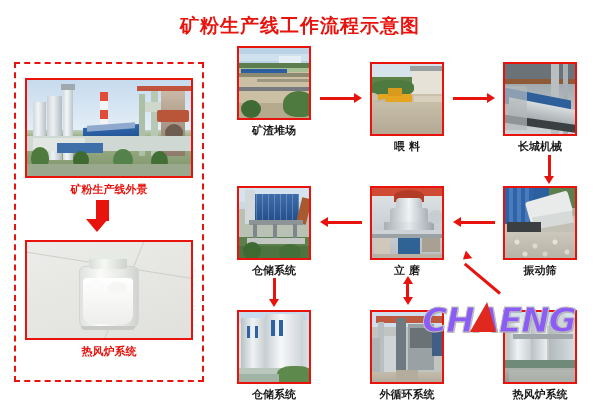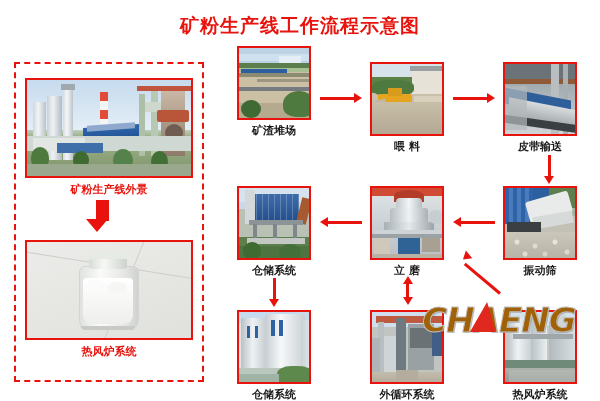--- a/index.html
+++ b/index.html
@@ -65,21 +65,21 @@
   .bigdown{position:absolute;}
   .bigdown .stem{position:absolute;background:#e8130d;}
   .bigdown .head{position:absolute;width:0;height:0;
     border-left:11px solid transparent;border-right:11px solid transparent;border-top:13px solid #e8130d;}
 
   
   .wm{position:absolute;left:398px;top:300px;width:202px;height:70px;pointer-events:none;}
   .wm-main{
     position:absolute;left:0;top:0;width:202px;text-align:center;
     font-size:34px;font-weight:bold;font-style:italic;letter-spacing:-1px;
-    color:#a16207;-webkit-text-stroke:1px #bfbfbf;
+    color:#8b5cf6;-webkit-text-stroke:1px #bfbfbf;
     font-family:"DejaVu Sans","Liberation Sans",sans-serif;
     text-shadow:1px 1px 0 rgba(120,120,120,.5);
   }
   .wm-sub{
     position:absolute;left:0;top:34px;width:202px;text-align:center;
     font-size:25px;font-weight:bold;color:#e1281e;letter-spacing:2px;
     text-shadow:1px 1px 0 rgba(255,255,255,.7);
   }
   .wm-a{position:absolute;left:74px;top:2px;width:0;height:0;
     border-left:13px solid transparent;border-right:13px solid transparent;border-bottom:30px solid #e1281e;
@@ -200,21 +200,21 @@
       <div class="f-el" style="left:0;top:0;width:100%;height:26%;background:#6b7378;"></div>
       <div class="f-el" style="left:0;top:22%;width:100%;height:6%;background:#8f5a38;"></div>
       <div class="f-el" style="left:46px;top:0;width:8px;height:70px;background:#b9bfc1;"></div>
       <div class="f-el" style="left:58px;top:0;width:5px;height:70px;background:#a9b0b3;"></div>
       <div class="f-el" style="left:0;top:30px;width:66px;height:16px;background:#2f5f9b;transform:skewY(11deg);"></div>
       <div class="f-el" style="left:4px;top:40px;width:70px;height:20px;background:linear-gradient(#d8dcdd,#9ea5a8);transform:skewY(11deg);"></div>
       <div class="f-el" style="left:0;top:56px;width:74px;height:8px;background:#3a3f42;transform:skewY(8deg);"></div>
       <div class="f-el" style="left:0;top:22px;width:22px;height:44px;background:#b4b9bb;opacity:.7;"></div>
     </div>
   </div>
-  <div class="label">皮带输送</div>
+  <div class="label">长城机械</div>
 </div>
 
 <div class="arr" style="left:548px;top:155px;width:3px;height:22px;"></div>
 <div class="arrhead ah-down" style="left:544px;top:176px;"></div>
 
 <div class="node" style="left:237px;top:186px;">
   <div class="box">
     <div class="ph" style="background:linear-gradient(#c9d9e6 0 30%,#b9c1b4 30% 70%,#5d7f4b 70% 100%);">
       <div class="f-el" style="left:0;top:0;width:100%;height:20%;background:#d5e3ee;"></div>
       <div class="f-el" style="left:12px;top:6px;width:48px;height:26px;background:linear-gradient(#3f6cab,#24518d);"></div>

